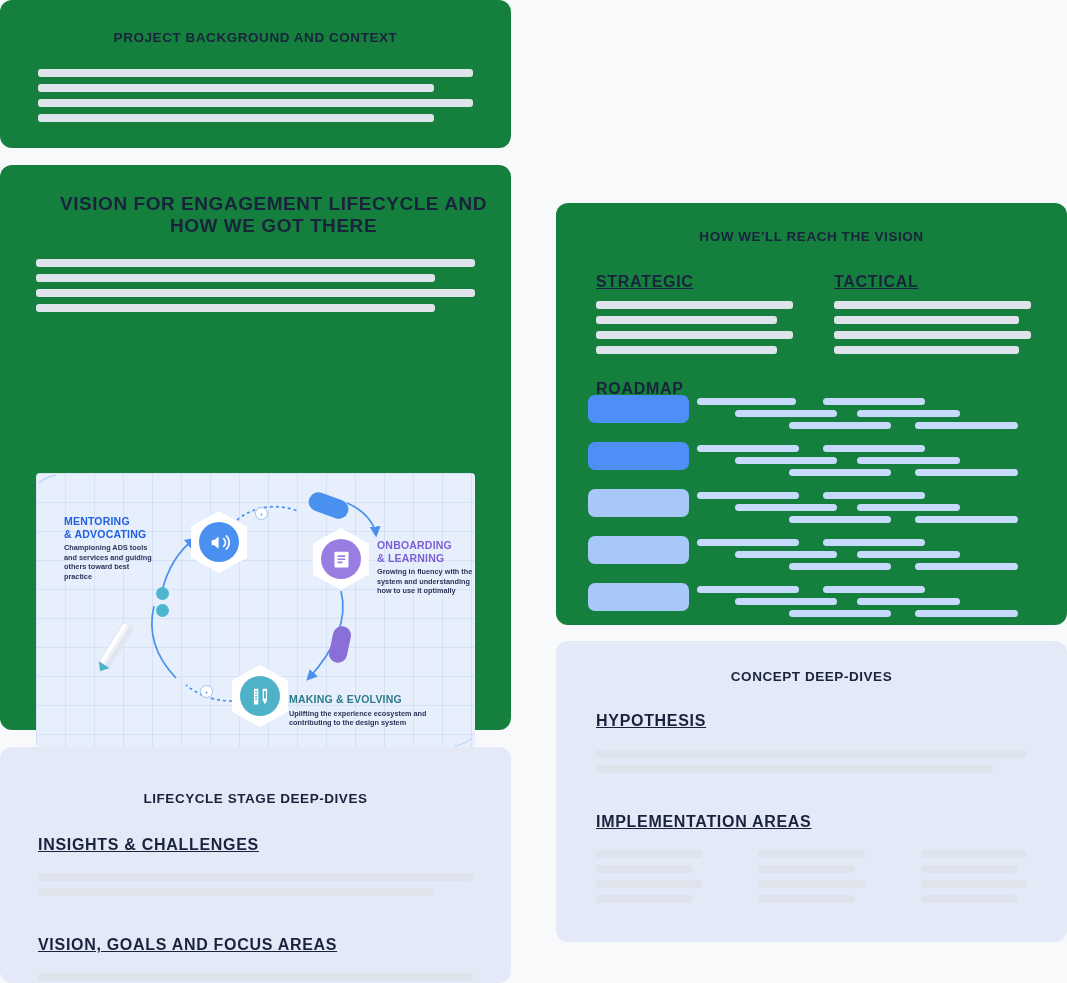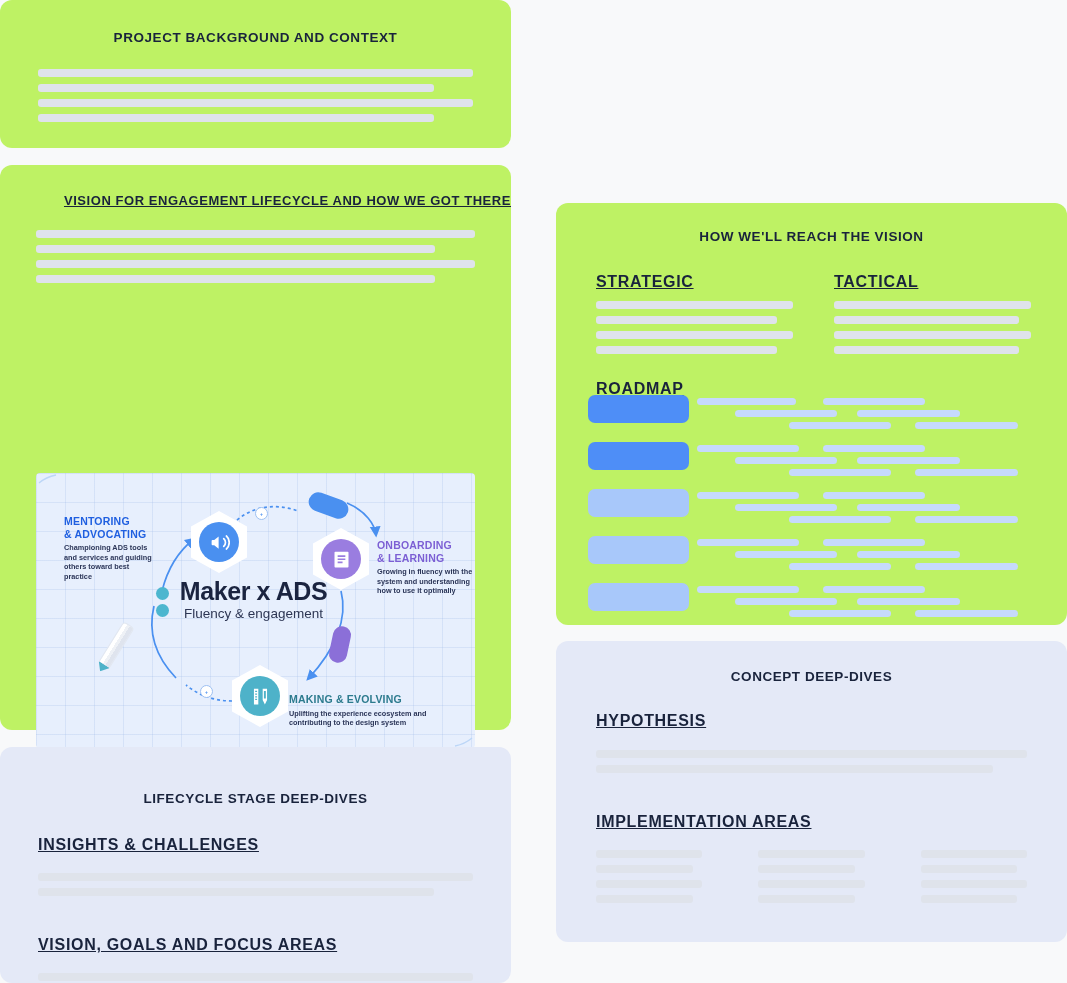--- a/index.html
+++ b/index.html
@@ -16,21 +16,21 @@
   .page {
     position: relative;
     width: 1067px;
     height: 983px;
   }
 
   
   .card {
     position: absolute;
     border-radius: 12px;
-    background: #bef264;
+    background: #15803d;
   }
   .card.lavender { background: #e4e9f7; }
 
   .card-title {
     text-align: center;
     font-size: 13.5px;
     font-weight: bold;
     letter-spacing: 0.55px;
     color: #19233c;
   }
@@ -54,24 +54,23 @@
   
   #card-background { left: 0; top: 0; width: 511px; height: 148px; }
   #card-background .card-title { margin-top: 30px; }
   #card-background .skgroup {
     margin: 24px 38px 0 38px;
   }
 
   
   #card-vision { left: 0; top: 165px; width: 511px; height: 565px; }
   #card-vision .card-title {
-    text-align: right;
+    text-align: center;
     margin: 28px 0 0 36px;
-    font-size: 13px;
-    text-decoration: underline;
+    font-size: 19px;
   }
   #card-vision .intro { margin: 22px 36px 0 36px; }
 
   
   .diagram {
     position: absolute;
     left: 36px;
     top: 308px;
     width: 439px;
     height: 275px;
@@ -344,24 +343,20 @@
           <span>&amp; LEARNING</span>
         </div>
         <div class="node-desc">Growing in fluency with the system and understanding how to use it optimally</div>
       </div>
 
       <div class="node-text" id="txt-making">
         <div class="node-title">MAKING &amp; EVOLVING</div>
         <div class="node-desc">Uplifting the experience ecosystem and contributing to the design system</div>
       </div>
 
-      <div class="center-text">
-        <div class="center-title">Maker x ADS</div>
-        <div class="center-sub">Fluency &amp; engagement</div>
-      </div>
     </figure>
 
     <div class="stages">
       <div class="stage-col">
         <div class="section-label">STAGE 1</div>
         <div class="skgroup">
             <div class="sk" style="width: 100%;"></div>
             <div class="sk" style="width: 87%;"></div>
             <div class="sk" style="width: 100%;"></div>
             <div class="sk" style="width: 87%;"></div>

